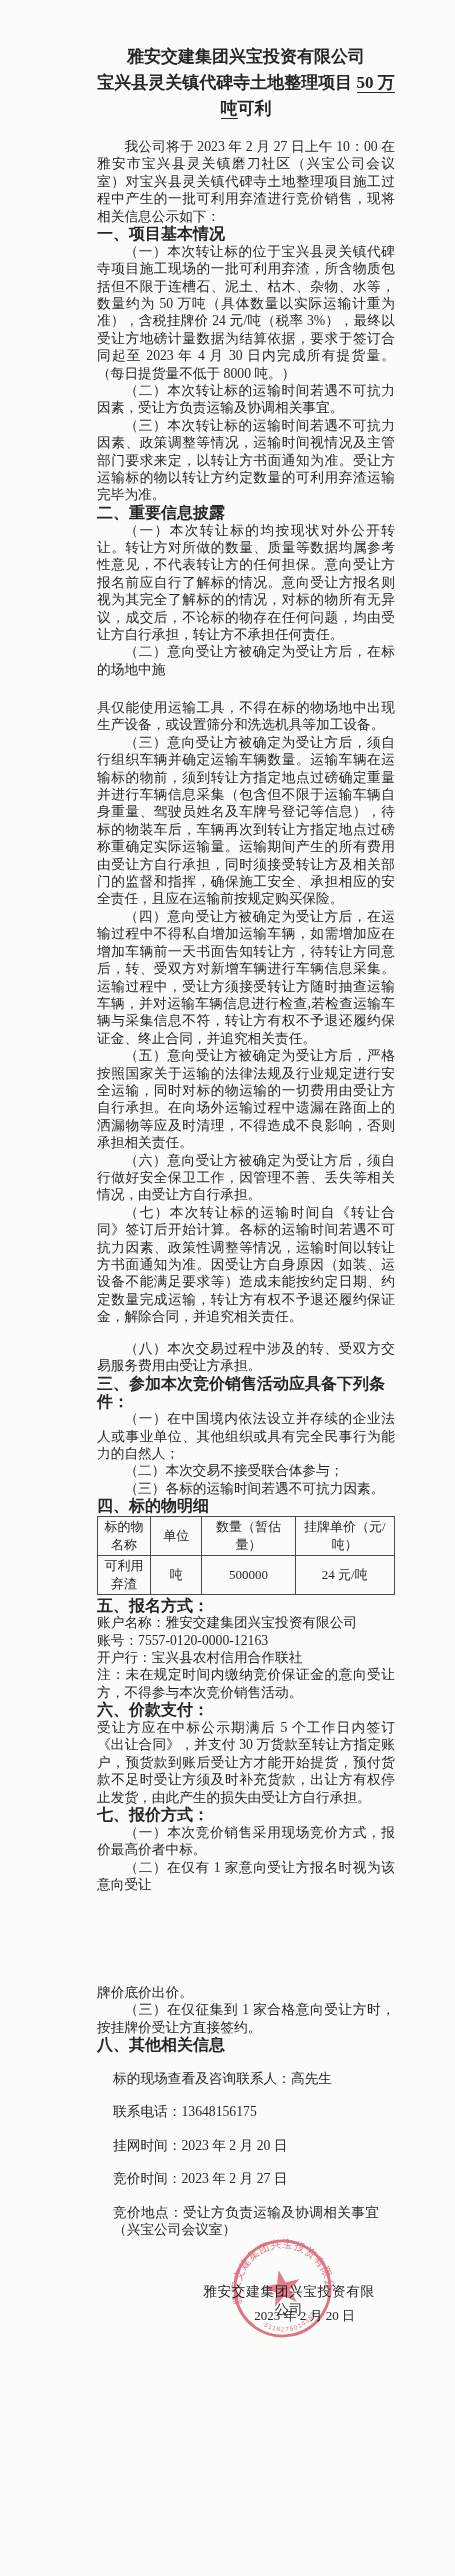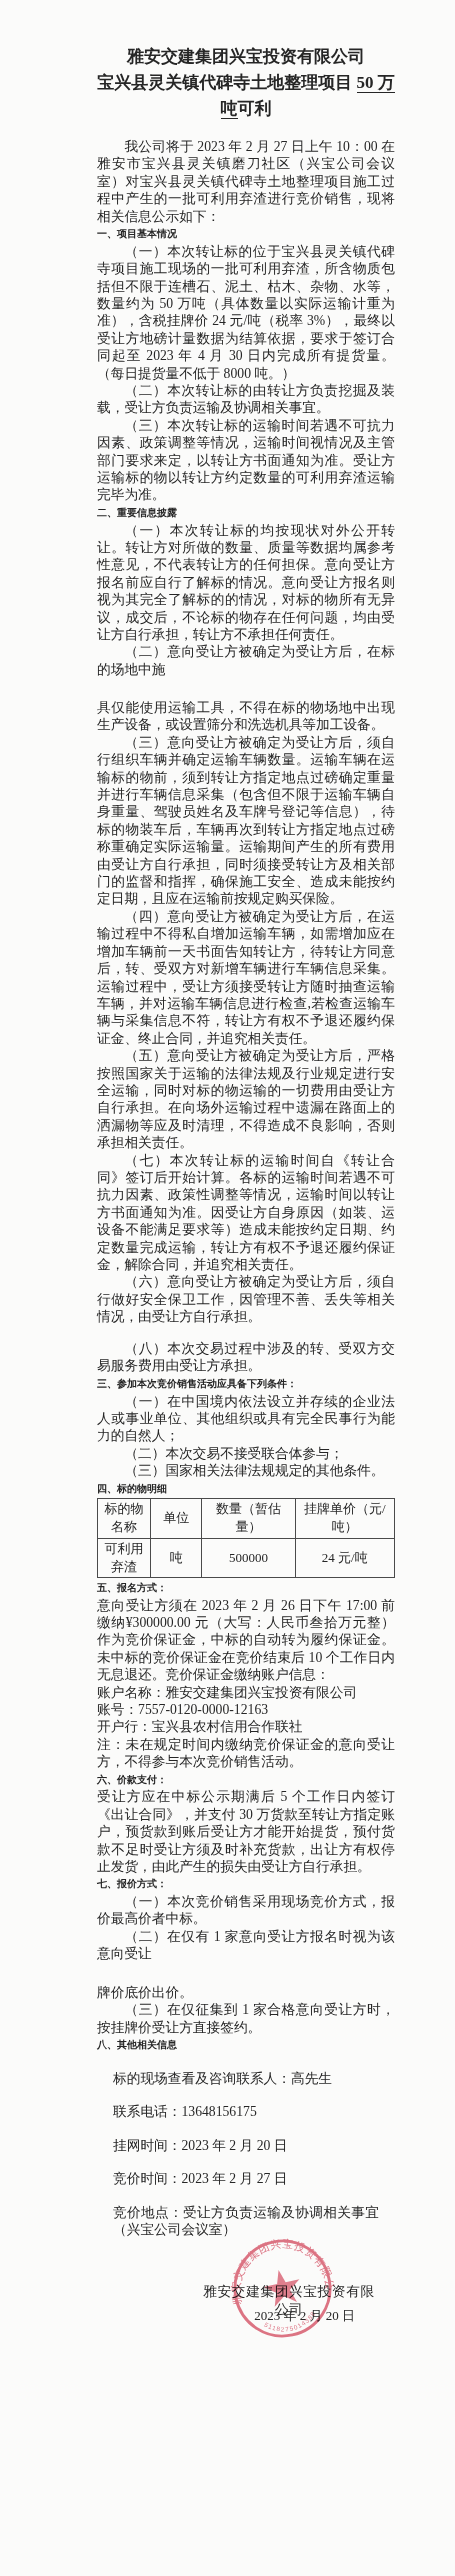--- a/index.html
+++ b/index.html
@@ -12,21 +12,21 @@
   .block1{top:44px;}
   .block2{top:699px;}
   .block3{top:1340px;}
   .block4{top:1984px;}
   .title{font-weight:bold;font-size:17px;line-height:26px;text-align:center;}
   .title .uline{border-bottom:1.1px solid #262626;}
   p.body{font-size:13.7px;line-height:17.4px;margin:0;text-align:justify;}
   p.ind{text-indent:2em;}
   h3.sec{
     font-family:"Liberation Sans", sans-serif;
-    font-size:10px;line-height:17.7px;font-weight:bold;margin:0;
+    font-size:16px;line-height:17.7px;font-weight:bold;margin:0;
   }
   .mt{margin-top:6.8px;}
   table.lots{
     border-collapse:collapse;width:298px;margin:1.1px 0;
     font-size:13px;
   }
   table.lots td,table.lots th{
     border:0.6px solid #4a4a4a;text-align:center;padding:1.1px 1.1px;
     font-weight:normal;height:16px;
   }
@@ -50,61 +50,60 @@
 <body>
 
 <div class="col block1">
   <div class="title">
     <div>雅安交建集团兴宝投资有限公司</div>
     <div><span>宝兴县灵关镇代碑寺土地整理项目</span> <span class="uline">50 万吨</span><span>可利</span></div>
   </div>
   <p class="body ind" style="margin-top:16px;">我公司将于 2023 年 2 月 27 日上午 10：00 在雅安市宝兴县灵关镇磨刀社区（兴宝公司会议室）对宝兴县灵关镇代碑寺土地整理项目施工过程中产生的一批可利用弃渣进行竞价销售，现将相关信息公示如下：</p>
   <h3 class="sec">一、项目基本情况</h3>
   <p class="body ind">（一）本次转让标的位于宝兴县灵关镇代碑寺项目施工现场的一批可利用弃渣，所含物质包括但不限于连槽石、泥土、枯木、杂物、水等，数量约为 50 万吨（具体数量以实际运输计重为准），含税挂牌价 24 元/吨（税率 3%），最终以受让方地磅计量数据为结算依据，要求于签订合同起至 2023 年 4 月 30 日内完成所有提货量。（每日提货量不低于 8000 吨。）</p>
-  <p class="body ind">（二）本次转让标的由转让方负责挖掘及装载，受让方负责运输及协调相关事宜。</p>
+  <p class="body ind">（二）本次转让标的运输时间若遇不可抗力因素，受让方负责运输及协调相关事宜。</p>
   <p class="body ind">（三）本次转让标的运输时间若遇不可抗力因素、政策调整等情况，运输时间视情况及主管部门要求来定，以转让方书面通知为准。受让方运输标的物以转让方约定数量的可利用弃渣运输完毕为准。</p>
   <h3 class="sec">二、重要信息披露</h3>
   <p class="body ind">（一）本次转让标的均按现状对外公开转让。转让方对所做的数量、质量等数据均属参考性意见，不代表转让方的任何担保。意向受让方报名前应自行了解标的情况。意向受让方报名则视为其完全了解标的的情况，对标的物所有无异议，成交后，不论标的物存在任何问题，均由受让方自行承担，转让方不承担任何责任。</p>
   <p class="body ind">（二）意向受让方被确定为受让方后，在标的场地中施</p>
 </div>
 
 <div class="col block2">
   <p class="body">具仅能使用运输工具，不得在标的物场地中出现生产设备，或设置筛分和洗选机具等加工设备。</p>
-  <p class="body ind">（三）意向受让方被确定为受让方后，须自行组织车辆并确定运输车辆数量。运输车辆在运输标的物前，须到转让方指定地点过磅确定重量并进行车辆信息采集（包含但不限于运输车辆自身重量、驾驶员姓名及车牌号登记等信息），待标的物装车后，车辆再次到转让方指定地点过磅称重确定实际运输量。运输期间产生的所有费用由受让方自行承担，同时须接受转让方及相关部门的监督和指挥，确保施工安全、造成未能按约定日期，且应在运输前按规定购买保险。</p>
+  <p class="body ind">（三）意向受让方被确定为受让方后，须自行组织车辆并确定运输车辆数量。运输车辆在运输标的物前，须到转让方指定地点过磅确定重量并进行车辆信息采集（包含但不限于运输车辆自身重量、驾驶员姓名及车牌号登记等信息），待标的物装车后，车辆再次到转让方指定地点过磅称重确定实际运输量。运输期间产生的所有费用由受让方自行承担，同时须接受转让方及相关部门的监督和指挥，确保施工安全、承担相应的安全责任，且应在运输前按规定购买保险。</p>
   <p class="body ind">（四）意向受让方被确定为受让方后，在运输过程中不得私自增加运输车辆，如需增加应在增加车辆前一天书面告知转让方，待转让方同意后，转、受双方对新增车辆进行车辆信息采集。运输过程中，受让方须接受转让方随时抽查运输车辆，并对运输车辆信息进行检查,若检查运输车辆与采集信息不符，转让方有权不予退还履约保证金、终止合同，并追究相关责任。</p>
   <p class="body ind">（五）意向受让方被确定为受让方后，严格按照国家关于运输的法律法规及行业规定进行安全运输，同时对标的物运输的一切费用由受让方自行承担。在向场外运输过程中遗漏在路面上的洒漏物等应及时清理，不得造成不良影响，否则承担相关责任。</p>
+  <p class="body ind">（六）意向受让方被确定为受让方后，须自行做好安全保卫工作，因管理不善、丢失等相关情况，由受让方自行承担。</p>
   <p class="body ind mt">（七）本次转让标的运输时间自《转让合同》签订后开始计算。各标的运输时间若遇不可抗力因素、政策性调整等情况，运输时间以转让方书面通知为准。因受让方自身原因（如装、运设备不能满足要求等）造成未能按约定日期、约定数量完成运输，转让方有权不予退还履约保证金，解除合同，并追究相关责任。</p>
-  <p class="body ind">（六）意向受让方被确定为受让方后，须自行做好安全保卫工作，因管理不善、丢失等相关情况，由受让方自行承担。</p>
 </div>
 
 <div class="col block3">
   <p class="body ind">（八）本次交易过程中涉及的转、受双方交易服务费用由受让方承担。</p>
   <h3 class="sec">三、参加本次竞价销售活动应具备下列条件：</h3>
   <p class="body ind">（一）在中国境内依法设立并存续的企业法人或事业单位、其他组织或具有完全民事行为能力的自然人；</p>
   <p class="body ind">（二）本次交易不接受联合体参与；</p>
-  <p class="body ind">（三）国家相关法律法规规定的其他条件。</p>
+  <p class="body ind">（三）各标的运输时间若遇不可抗力因素。</p>
   <h3 class="sec">四、标的物明细</h3>
   <table class="lots">
     <tbody>
         <tr>
       <th class="c1">标的物名称</th>
       <th class="c2">单位</th>
       <th class="c3">数量（暂估量）</th>
       <th class="c4">挂牌单价（元/吨）</th>
     </tr>
     <tr>
       <td>可利用弃渣</td>
       <td>吨</td>
       <td>500000</td>
       <td>24 元/吨</td>
     </tr>
   </tbody>
     </table>
   <h3 class="sec">五、报名方式：</h3>
-  <p class="body">意向受让方须在 2023 年 2 月 26 日下午 17:00 前缴纳¥300000.00 元（大写：人民币叁拾万元整）作为竞价保证金，中标的自动转为履约保证金。未中标的竞价保证金在竞价结束后 10 个工作日内无息退还。竞价保证金缴纳账户信息：</p>
   <p class="body">账户名称：雅安交建集团兴宝投资有限公司</p>
   <p class="body">账号：7557-0120-0000-12163</p>
   <p class="body">开户行：宝兴县农村信用合作联社</p>
   <p class="body">注：未在规定时间内缴纳竞价保证金的意向受让方，不得参与本次竞价销售活动。</p>
   <h3 class="sec">六、价款支付：</h3>
   <p class="body">受让方应在中标公示期满后 5 个工作日内签订《出让合同》，并支付 30 万货款至转让方指定账户，预货款到账后受让方才能开始提货，预付货款不足时受让方须及时补充货款，出让方有权停止发货，由此产生的损失由受让方自行承担。</p>
   <h3 class="sec mt">七、报价方式：</h3>
   <p class="body ind">（一）本次竞价销售采用现场竞价方式，报价最高价者中标。</p>
   <p class="body ind mt">（二）在仅有 1 家意向受让方报名时视为该意向受让</p>
 </div>

